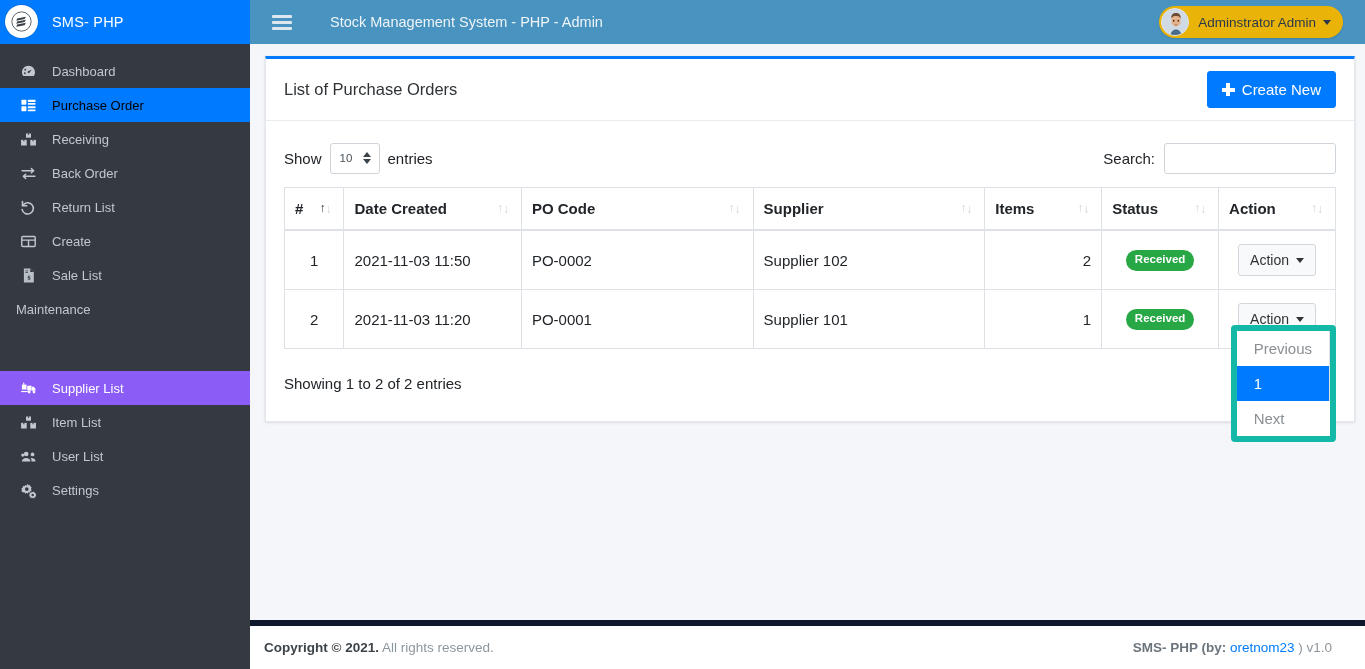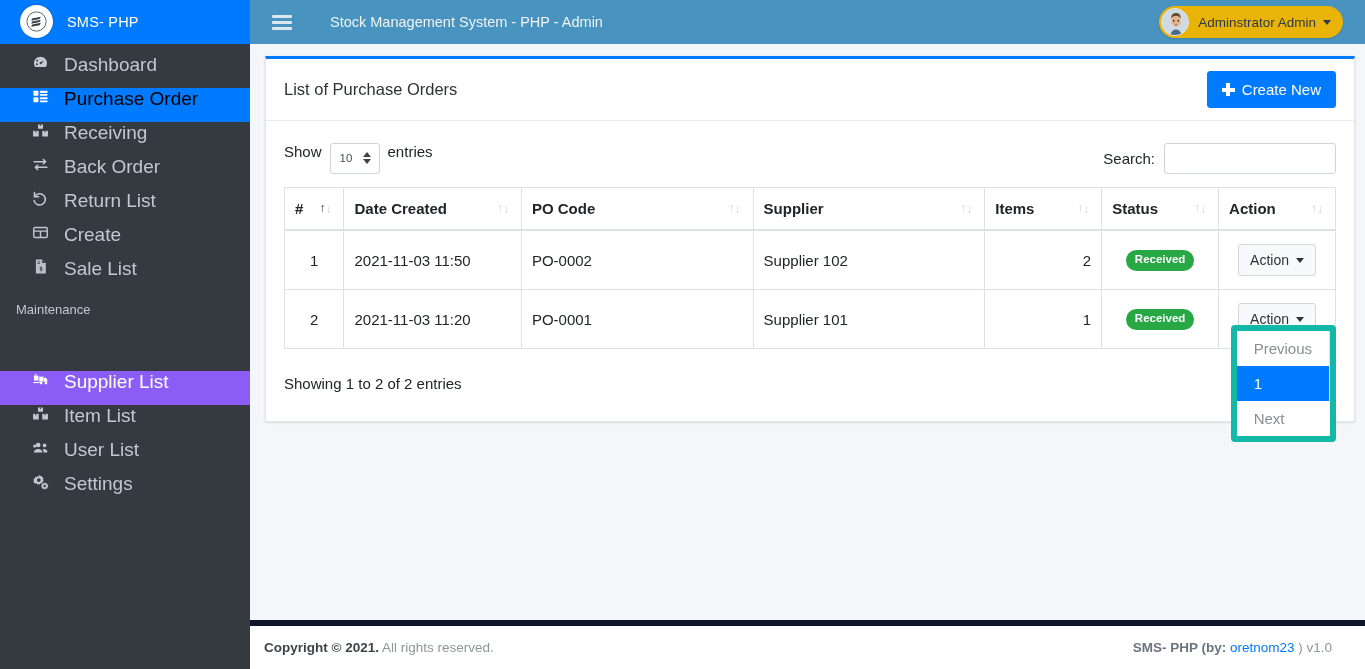--- a/index.html
+++ b/index.html
@@ -15,42 +15,42 @@
   .sidebar {
     position: absolute; left: 0; top: 0;
     width: 250px; height: 669px;
     background: #343a40;
     overflow: hidden;
   }
   .brand {
     height: 44px;
     background: #007bff;
     display: flex; align-items: center;
-    padding-left: 20px;
+    padding-left: 5px;
     border-bottom: 1px solid #007bff;
   }
   .brand-logo {
     width: 33px; height: 33px; border-radius: 50%;
     background: #ffffff;
     display: flex; align-items: center; justify-content: center;
     flex: 0 0 auto;
     box-shadow: 0 0 2px rgba(0,0,0,.3);
   }
   .brand-logo svg { display:block; }
   .brand-text {
     color: #fff; font-size: 14.5px; margin-left: 14px;
     letter-spacing: .2px; white-space: nowrap;
   }
   .nav { padding-top: 10px; }
   .nav-item {
-    display: flex; align-items: flex-start;
+    display: flex; align-items: center;
     height: 34px;
-    padding-left: 32px;
+    padding-left: 20px;
     color: #c2c7d0;
-    font-size: 19px;
+    font-size: 13px;
     cursor: pointer;
     white-space: nowrap;
   }
   .nav-item .ico {
     width: 26px; flex: 0 0 26px;
     display: flex; align-items: center; justify-content: flex-start;
     color: #c2c7d0;
   }
   .nav-item .ico svg { display: block; }
   .nav-item .lbl { margin-left: 6px; }
@@ -148,21 +148,21 @@
   }
   .plus::before, .plus::after {
     content: ""; position: absolute; background: #fff;
   }
   .plus::before { left: 0; top: 4.5px; width: 13px; height: 4px; }
   .plus::after { top: 0; left: 4.5px; height: 13px; width: 4px; }
 
   .card-body { padding: 16px 18px 18px 18px; }
 
   .dt-top { display: flex; align-items: center; justify-content: space-between; height: 42px; }
-  .dt-length { display: flex; align-items: flex-start; font-size: 15px; color: #212529; gap: 8px; }
+  .dt-length { display: flex; align-items: center; font-size: 15px; color: #212529; gap: 8px; }
   .dt-select {
     position: relative;
     border: 1px solid #ced4da;
     border-radius: 3px;
     height: 31px; width: 50px;
     display: flex; align-items: center;
     padding-left: 9px;
     font-size: 11.5px; color: #495057;
     background: #fff;
     cursor: pointer;

